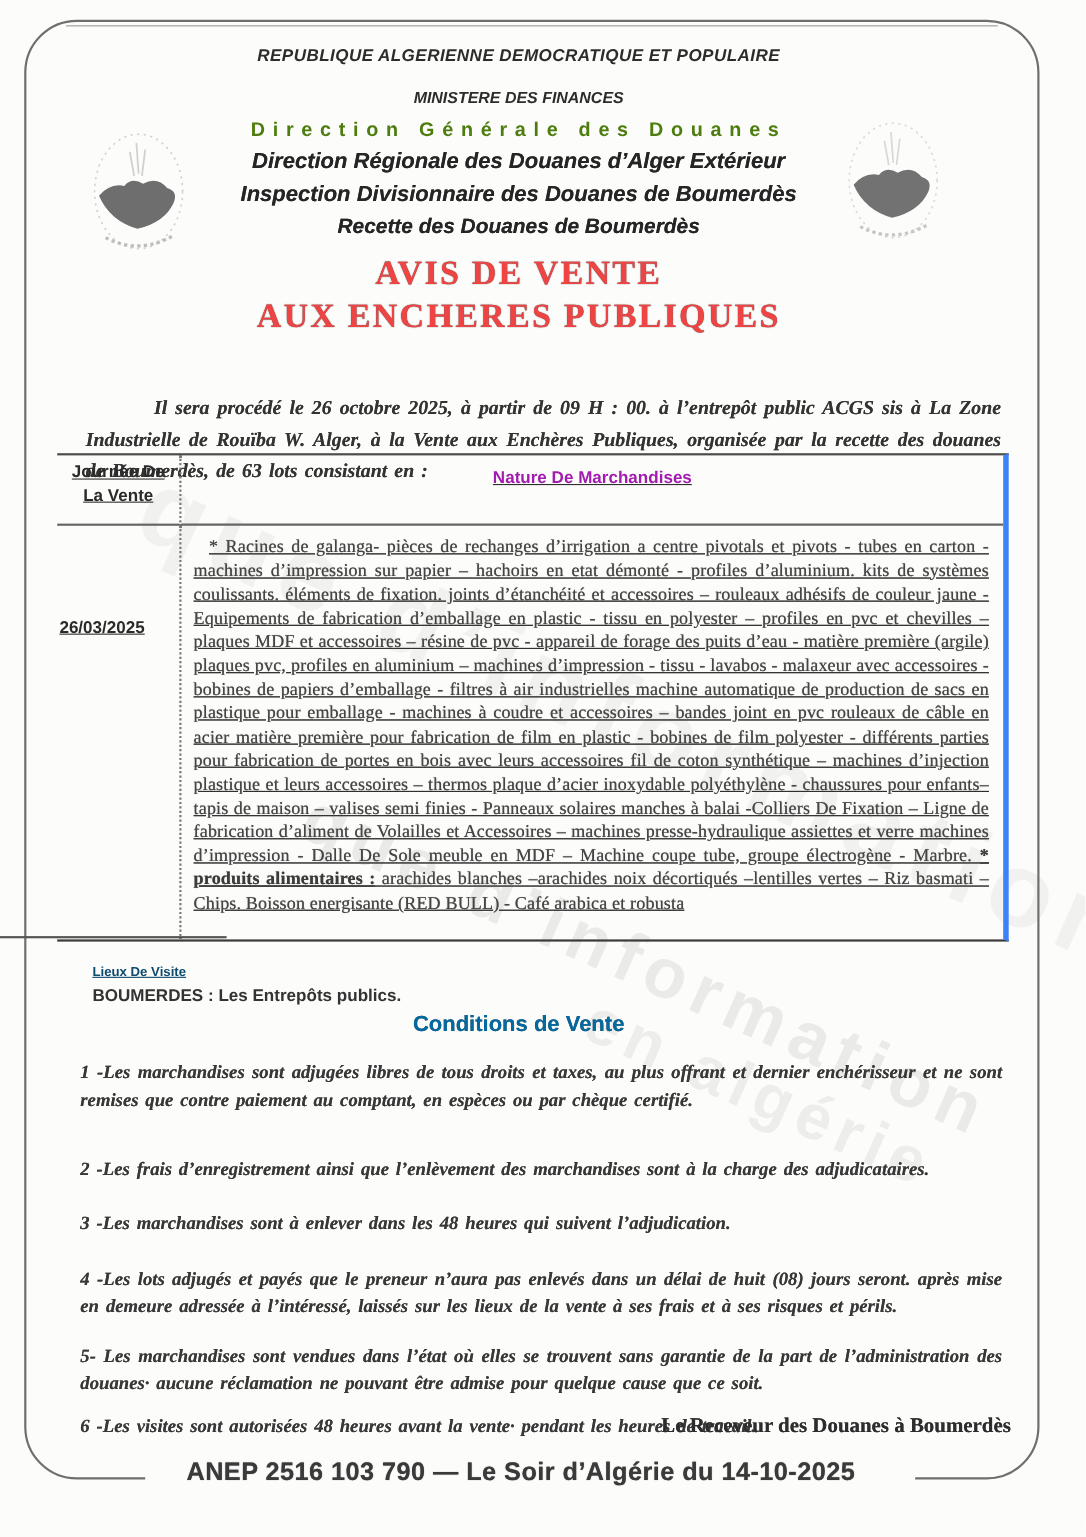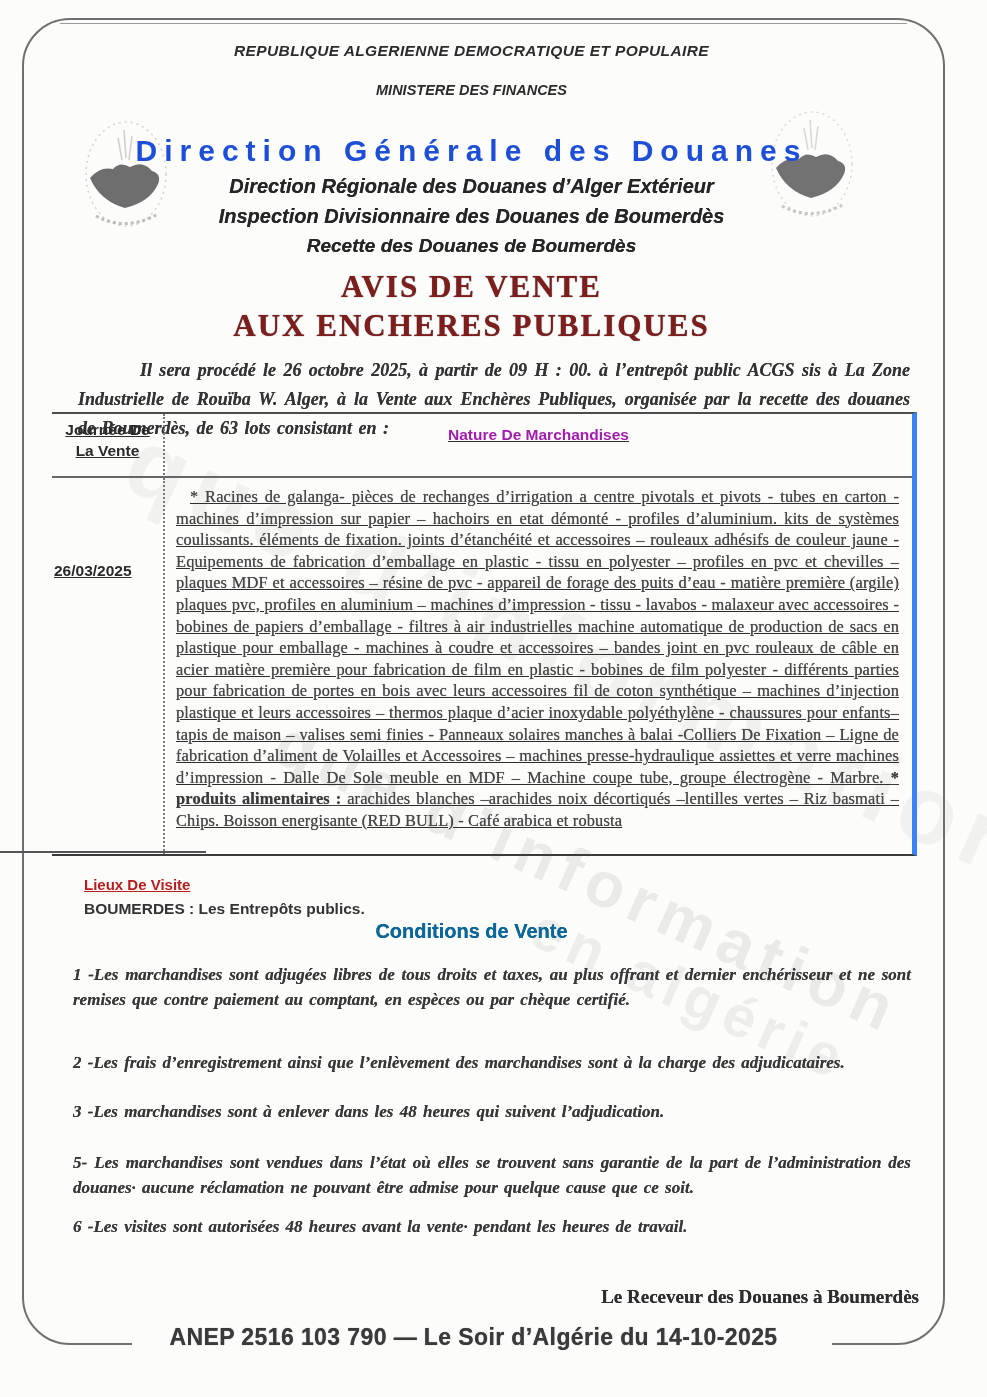--- a/index.html
+++ b/index.html
@@ -31,27 +31,27 @@
   .emblem{position:absolute;width:92px;height:126px;}
   .emblem-left{left:80px;top:116px;}
   .emblem-right{left:766px;top:106px;}
 
   
   .hdr{position:absolute;left:0;right:44px;top:42px;text-align:center;}
   .republic{font-family:"Liberation Sans",sans-serif;font-style:italic;font-weight:bold;
             font-size:15.5px;letter-spacing:.4px;color:#2c2c2c;}
   .ministry{font-family:"Liberation Sans",sans-serif;font-style:italic;font-weight:bold;
             font-size:14.5px;margin-top:22px;color:#2c2c2c;}
-  .dg{font-family:"Liberation Sans",sans-serif;font-weight:bold;font-size:30px;
-      letter-spacing:7px;margin-top:36px;color:#1d4ed8;}
+  .dg{font-family:"Liberation Sans",sans-serif;font-weight:bold;font-size:18px;
+      letter-spacing:7px;margin-top:10px;color:#4d7c0f;}
   .sub{font-family:"Liberation Sans",sans-serif;font-style:italic;font-weight:bold;
        font-size:20px;margin-top:7px;color:#252525;text-shadow:0 0 .6px #444;}
   .sub.small{font-size:19px;}
   .big-title{font-size:31px;font-weight:bold;letter-spacing:2px;margin-top:12px;
-             color:#7f1d1d;text-shadow:0 0 1px #333;}
+             color:#ef4444;text-shadow:0 0 1px #333;}
   .big-title.second{margin-top:3px;}
 
   
   .intro{
     position:absolute;left:78px;top:338px;width:832px;
     font-size:18px;font-weight:bold;font-style:italic;line-height:29px;
     text-align:justify;text-indent:62px;word-spacing:2px;color:#333;
     text-shadow:0 0 .5px #555;
   }
 
@@ -72,21 +72,21 @@
   .goods{
     font-family:"Liberation Serif",serif;font-size:16.4px;line-height:21.6px;
     color:#454545;text-align:justify;text-shadow:0 0 .7px #666;letter-spacing:.15px;
     margin:0;text-indent:14px;
   }
   .food-label{font-weight:bold;text-decoration:underline;color:#3b3b3b;}
   .scan-line{position:absolute;left:0;top:851px;width:206px;border-top:2px solid #555;}
 
   
   .visit{position:absolute;left:84px;top:876px;font-family:"Liberation Sans",sans-serif;}
-  .visit-h{font-weight:bold;font-size:15px;text-decoration:underline;color:#b91c1c;}
+  .visit-h{font-weight:bold;font-size:12px;text-decoration:underline;color:#0c4a6e;}
   .visit-l{font-weight:bold;font-size:15.5px;margin-top:7px;color:#333;}
 
   .cond-h{position:absolute;left:0;right:44px;top:920px;text-align:center;
           font-family:"Liberation Sans",sans-serif;font-weight:bold;font-size:20px;color:#0369a1;
           text-shadow:0 0 .6px #444;}
 
   .conds{position:absolute;left:73px;top:962px;width:838px;}
   .conds p{
     margin:0;font-size:17px;font-weight:bold;font-style:italic;line-height:25px;
     text-align:justify;word-spacing:2px;color:#383838;text-shadow:0 0 .5px #555;
@@ -166,20 +166,21 @@
     <div class="visit">
       <div class="visit-h">Lieux De Visite</div>
       <div class="visit-l">BOUMERDES : Les Entrepôts publics.</div>
     </div>
 
     <div class="cond-h">Conditions de Vente</div>
     <div class="conds">
       <p class="mb1">1 -Les marchandises sont adjugées libres de tous droits et taxes, au plus offrant et dernier enchérisseur et ne sont remises que contre paiement au comptant, en espèces ou par chèque certifié.</p>
       <p class="mb2">2 -Les frais d’enregistrement ainsi que l’enlèvement des marchandises sont à la charge des adjudicataires.</p>
       <p class="mb3">3 -Les marchandises sont à enlever dans les 48 heures qui suivent l’adjudication.</p>
+      <p class="mb4">4 -Les lots adjugés et payés que le preneur n’aura pas enlevés dans un délai de huit (08) jours seront. après mise en demeure adressée à l’intéressé, laissés sur les lieux de la vente à ses frais et à ses risques et périls.</p>
       <p class="mb5">5- Les marchandises sont vendues dans l’état où elles se trouvent sans garantie de la part de l’administration des douanes· aucune réclamation ne pouvant être admise pour quelque cause que ce soit.</p>
       <p>6 -Les visites sont autorisées 48 heures avant la vente· pendant les heures de travail.</p>
     </div>
 
     <div class="signature">Le Receveur des Douanes à Boumerdès</div>
 
   </div>
 
   <div class="frame-fade"></div>
 

